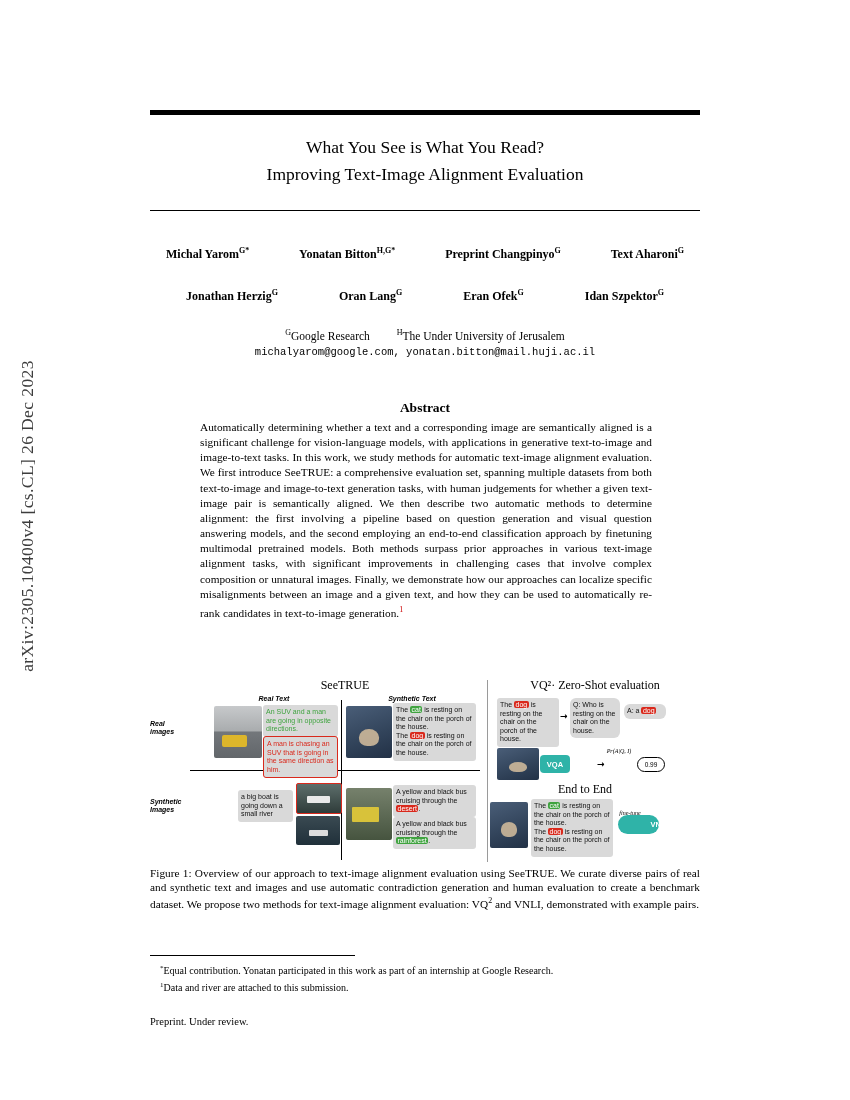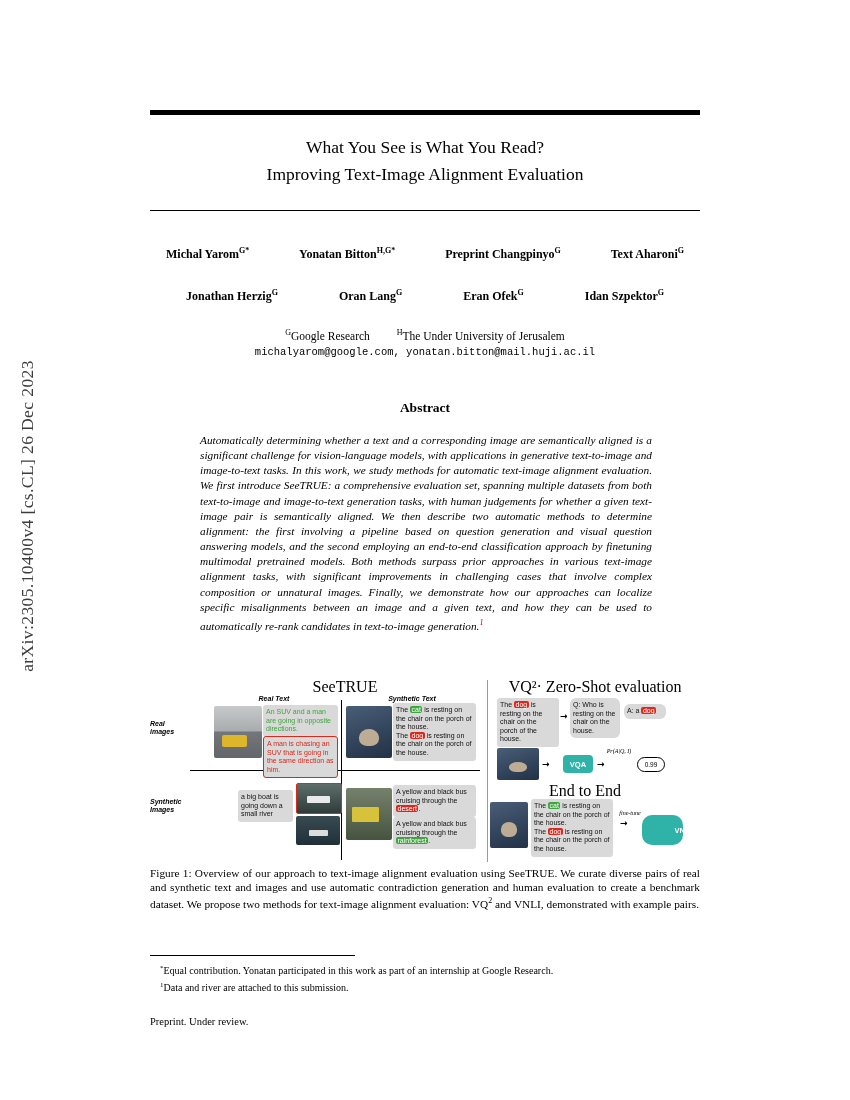--- a/index.html
+++ b/index.html
@@ -23,29 +23,29 @@
   .authors sup { font-size:8px; }
 
   .affil  { position:absolute; left:150px; top:328px; width:550px; text-align:center; font-size:11.5px; }
   .affil sup { font-size:8px; }
   .affil-item + .affil-item { margin-left:24px; }
   .emails { position:absolute; left:150px; top:346px; width:550px; text-align:center;
             font-family:"Liberation Mono", monospace; font-size:10.5px; }
 
   .abs-head { position:absolute; left:150px; top:400px; width:550px; text-align:center;
               font-weight:bold; font-size:13.5px; }
-  .abs-body { position:absolute; left:200px; top:433px; width:452px; text-align:justify;
-              font-size:11.3px; line-height:15.15px;font-style:italic; }
+  .abs-body { position:absolute; left:200px; top:420px; width:452px; text-align:justify;
+              font-size:11.3px; line-height:15.15px; }
   .ref-sup  { color:#cc0000; font-size:8px; vertical-align:super; }
 
   
   .figure { position:absolute; left:150px; top:678px; width:550px; height:186px;
             font-family:"Liberation Sans", sans-serif; }
   .fig-abs { position:absolute; box-sizing:border-box; }
-  .fig-title { font-family:"Liberation Serif", serif; font-size:16px; text-align:center; }
+  .fig-title { font-family:"Liberation Serif", serif; font-size:12px; text-align:center; }
   .axis-lab { font-size:7px; font-style:italic; font-weight:bold; line-height:8px; }
   .gbox { background:#d9d9d9; border-radius:3px; padding:3px; font-size:7px; line-height:8.6px;
           color:#111; }
   .txt-green { color:#3fa33f; }
   .txt-red   { color:#d9291c; border:1px solid #d9291c; }
   .hl-red   { background:#d9291c; color:#fff; padding:0 1.5px; border-radius:2px; }
   .hl-green { background:#3fa33f; color:#fff; padding:0 1.5px; border-radius:2px; }
   .vline { left:191px; top:22px; height:160px; border-left:1px solid #000; width:0; }
   .hline { left:40px;  top:92px; width:290px;  border-top:1px solid #000; height:0; }
   .sepline { left:337px; top:2px; height:182px; border-left:1px solid #9a9a9a; width:0; }
@@ -165,34 +165,34 @@
     <div class="fig-abs gbox" style="left:347px; top:20px; width:62px;">
       <span>The </span><span class="hl-red">dog</span><span> is resting on the chair on the porch of the house.</span>
     </div>
     <div class="fig-abs arr" style="left:410px; top:34px;">→</div>
     <div class="fig-abs gbox" style="left:420px; top:20px; width:50px; border-radius:6px;">Q: Who is resting on the chair on the house.</div>
     <div class="fig-abs gbox" style="left:474px; top:26px; width:42px; border-radius:6px;">
       <span>A: a </span><span class="hl-red">dog</span>
     </div>
     <div class="fig-img img-porch" style="left:347px; top:70px; width:42px; height:32px;"></div>
     <div class="fig-abs arr" style="left:392px; top:82px;">→</div>
-    <div class="fig-abs teal-box" style="left:413px; top:77px; width:30px; height:18px;">VQA</div>
+    <div class="fig-abs teal-box" style="left:390px; top:77px; width:30px; height:18px;">VQA</div>
     <div class="fig-abs small-it" style="left:447px; top:70px; width:44px; text-align:center;">Pr(A|Q, I)</div>
     <div class="fig-abs arr" style="left:447px; top:82px;">→</div>
     <div class="fig-abs oval" style="left:487px; top:79px; width:28px; height:15px;">0.99</div>
 
     <div class="fig-abs fig-title" style="left:360px; top:104px; width:150px;">End to End</div>
     <div class="fig-img img-porch" style="left:340px; top:124px; width:38px; height:46px;"></div>
     <div class="fig-abs gbox" style="left:381px; top:121px; width:82px;">
       <span>The </span><span class="hl-green">cat</span><span> is resting on the chair on the porch of the house.</span><br>
       <span>The </span><span class="hl-red">dog</span><span> is resting on the chair on the porch of the house.</span>
     </div>
     <div class="fig-abs small-it" style="left:464px; top:132px; width:32px; text-align:center;">fine-tune</div>
     <div class="fig-abs arr" style="left:470px; top:141px;">→</div>
-    <div class="fig-abs teal-box" style="left:492px; top:137px; width:38px; height:30px; border-radius:10px;padding-left:41px;">VNLI</div>
+    <div class="fig-abs teal-box" style="left:468px; top:137px; width:38px; height:19px; border-radius:10px;padding-left:41px;">VNLI</div>
 
   </div>
 
   <div class="caption">
     <span>Figure 1: Overview of our approach to text-image alignment evaluation using SeeTRUE. We curate diverse pairs of real and synthetic text and images and use automatic contradiction generation and human evaluation to create a benchmark dataset. We propose two methods for text-image alignment evaluation: VQ</span><sup>2</sup><span> and VNLI, demonstrated with example pairs.</span>
   </div>
 
   <div class="fn-rule"></div>
   <div class="fn fn1">
     <sup>*</sup><span>Equal contribution. Yonatan participated in this work as part of an internship at Google Research.</span>

